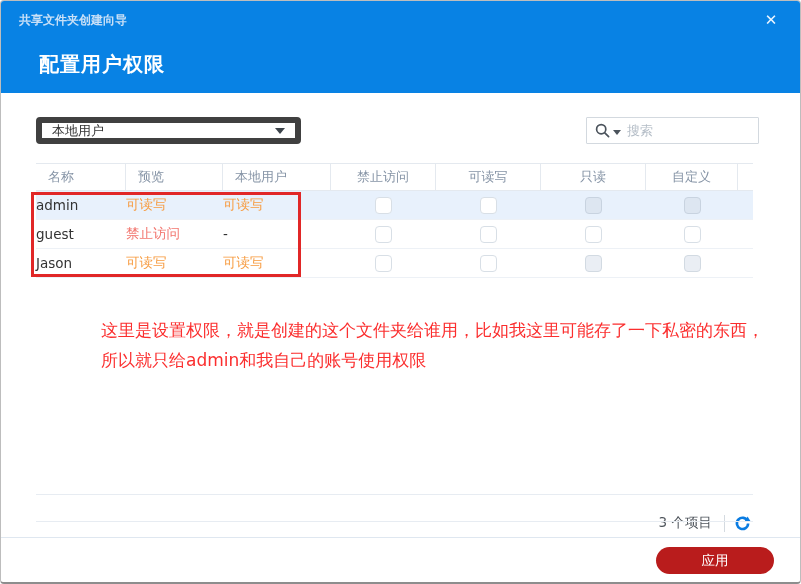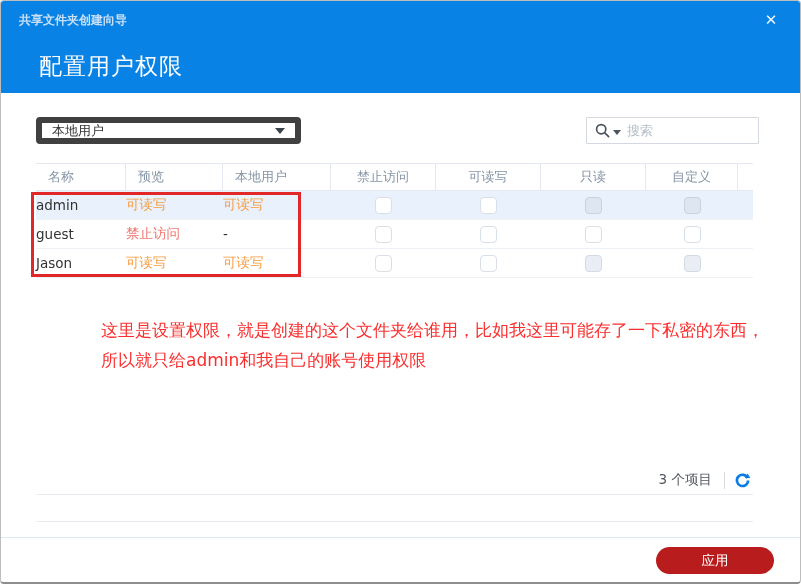--- a/index.html
+++ b/index.html
@@ -8,21 +8,21 @@
 
   .dialog {
     position:relative; width:801px; height:584px;
     background:#fff; border:1px solid #bdbdbd; border-bottom:2px solid #8d8d8d;
     border-radius:4px; overflow:hidden;
   }
 
   
   .header { position:absolute; left:0; top:0; width:100%; height:92px; background:#0882e4; }
   .wizard-title { position:absolute; left:18px; top:11px; font-size:12px; font-weight:bold; color:#c9e0f7; }
-  .step-title   { position:absolute; left:38px; top:50px; font-size:23px; font-weight:normal; color:#ffffff; letter-spacing:1px; }
+  .step-title   { position:absolute; left:38px; top:50px; font-size:20px; font-weight:bold; color:#ffffff; letter-spacing:1px; }
   .close-btn { position:absolute; right:18px; top:8px; width:22px; height:22px;
     color:#eef6ff; font-size:15px; font-weight:bold; text-align:center; line-height:22px; cursor:pointer; }
 
   
   .dropdown { position:absolute; left:35px; top:116px; width:265px; height:27px;
     border:6px solid #404040; border-radius:4px; background:#fff;
     display:flex; align-items:center; padding:0 10px; font-size:13px; color:#333; }
   .dropdown .caret { margin-left:auto; width:0; height:0;
     border-left:5px solid transparent; border-right:5px solid transparent; border-top:6px solid #3c434a; }
 
@@ -61,21 +61,21 @@
   
   .red-box { position:absolute; left:30px; top:191px; width:270px; height:85px;
     border:3px solid #e12727; pointer-events:none; }
   .annotation { position:absolute; left:100px; top:314px; font-size:17px; color:#fb2e2e; line-height:30px; }
 
   
   .hline { position:absolute; height:1px; background:#e7ecf2; }
   .line-a { left:35px; width:717px; top:493px; }
   .line-b { left:35px; width:717px; top:520px; }
   .line-c { left:0; width:801px; top:536px; background:#dfe7f0; }
-  .status { position:absolute; top:465px; right:49px; height:28px; display:flex; align-items:center; }
+  .status { position:absolute; top:508px; right:49px; height:28px; display:flex; align-items:center; }
   .item-count { font-size:13.5px; color:#4f555c; }
   .status .vsep { width:1px; height:17px; background:#d4dae0; margin:0 9px 0 12px; }
   .refresh { width:17px; height:17px; cursor:pointer; }
 
   
   .apply-btn { position:absolute; left:655px; top:546px; width:118px; height:27px;
     background:#b91c1c; border:none; border-radius:14px; color:#fff; font-size:13.5px;
     display:flex; align-items:center; justify-content:center; cursor:pointer;
     font-family:"DejaVu Sans","Liberation Sans",sans-serif; }
 </style>

